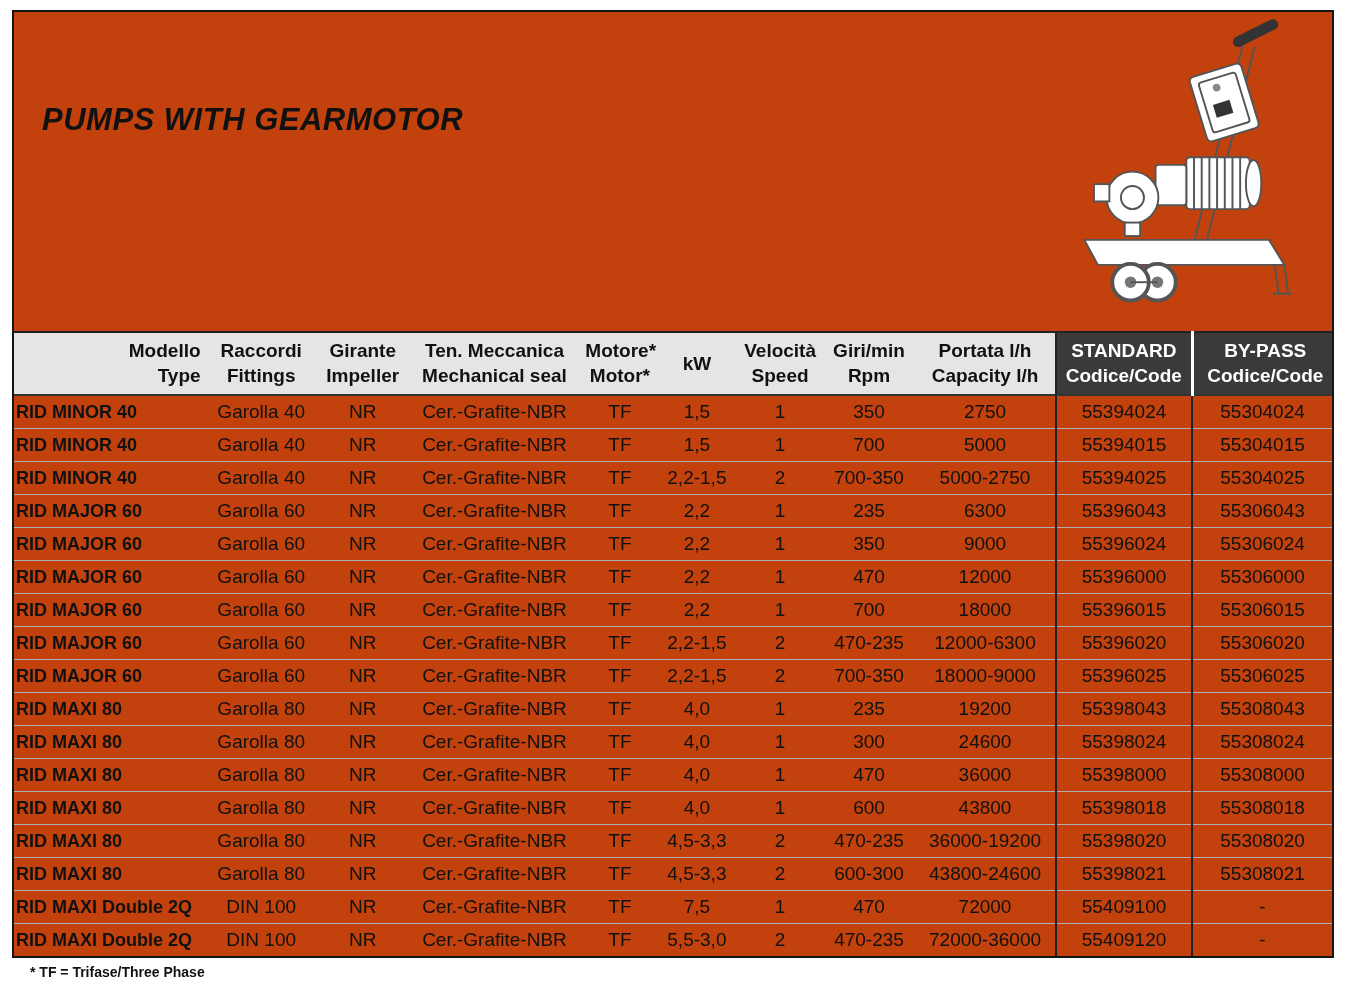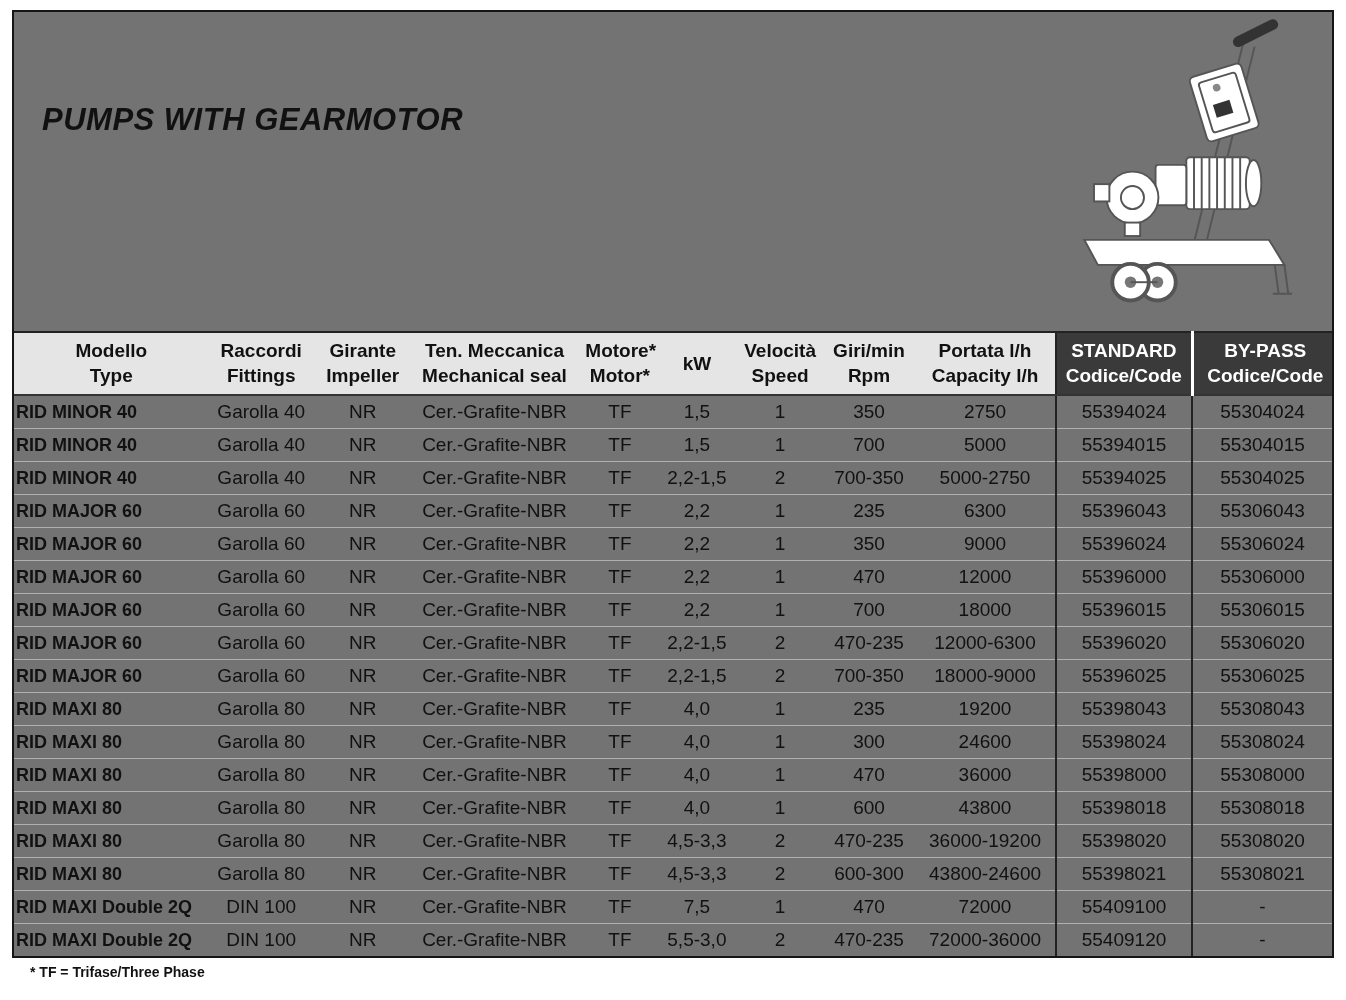--- a/index.html
+++ b/index.html
@@ -3,21 +3,21 @@
 <meta charset="utf-8">
 <style>
   html,body{margin:0;padding:0;background:#f7f7f5;}
   body{
     width:1346px;height:1000px;position:relative;
     font-family:"Liberation Sans", sans-serif;color:#111;
     background:#fff;
   }
   .frame{
     position:absolute;top:10px;left:12px;right:12px;height:948px;
-    border:2px solid #151515;box-sizing:border-box;background:#737373;
+    border:2px solid #151515;box-sizing:border-box;background:#c2410c;
   }
   .title1{
     position:absolute;top:90px;left:28px;
     font-size:31px;font-weight:bold;font-style:italic;letter-spacing:.5px;
     white-space:nowrap;
   }
   .title2{
     position:absolute;top:160px;left:150px;
     font-size:31px;font-weight:bold;font-style:italic;letter-spacing:.5px;
     white-space:nowrap;
@@ -27,21 +27,21 @@
   }
   table.pumps{
     position:absolute;left:0;right:0;bottom:0;width:100%;
     border-collapse:collapse;table-layout:fixed;
   }
   thead th{
     background:#e5e5e5;font-size:19px;font-weight:bold;text-align:center;
     vertical-align:middle;padding:5px 2px;line-height:1.35;
     border-top:2px solid #222;border-bottom:2px solid #333;
   }
-  thead th:nth-child(1){width:14.2%;text-align:center;padding-left:8px;}
+  thead th:nth-child(1){width:14.2%;text-align:right;padding-left:8px;}
   thead th:nth-child(2){width:9.0%;}
   thead th:nth-child(3){width:6.5%;}
   thead th:nth-child(4){width:13.8%;}
   thead th:nth-child(5){width:5.5%;}
   thead th:nth-child(6){width:6.1%;}
   thead th:nth-child(7){width:6.5%;margin-left:32px;}
   thead th:nth-child(8){width:7.0%;}
   thead th:nth-child(9){width:10.8%;}
   thead th:nth-child(10){width:10.3%;margin-top:35px;}
   thead th:nth-child(11){width:10.3%;}

